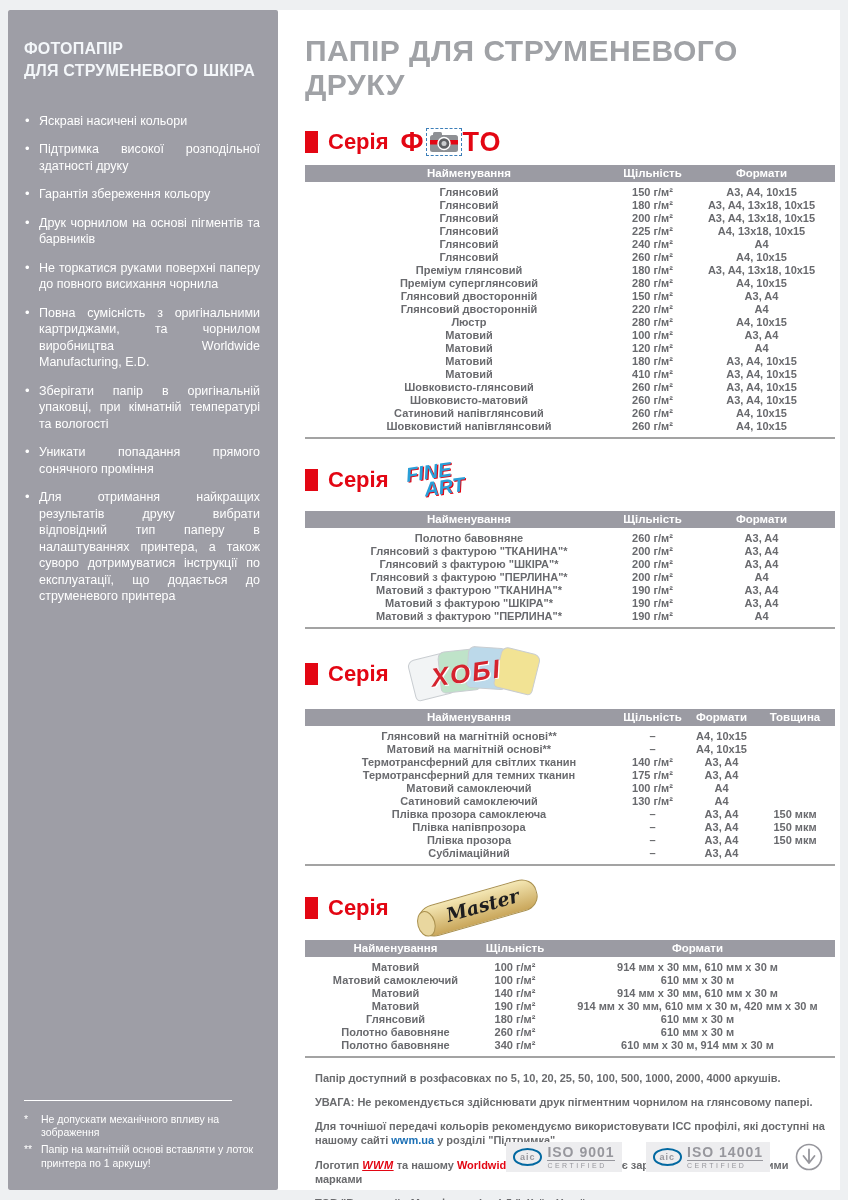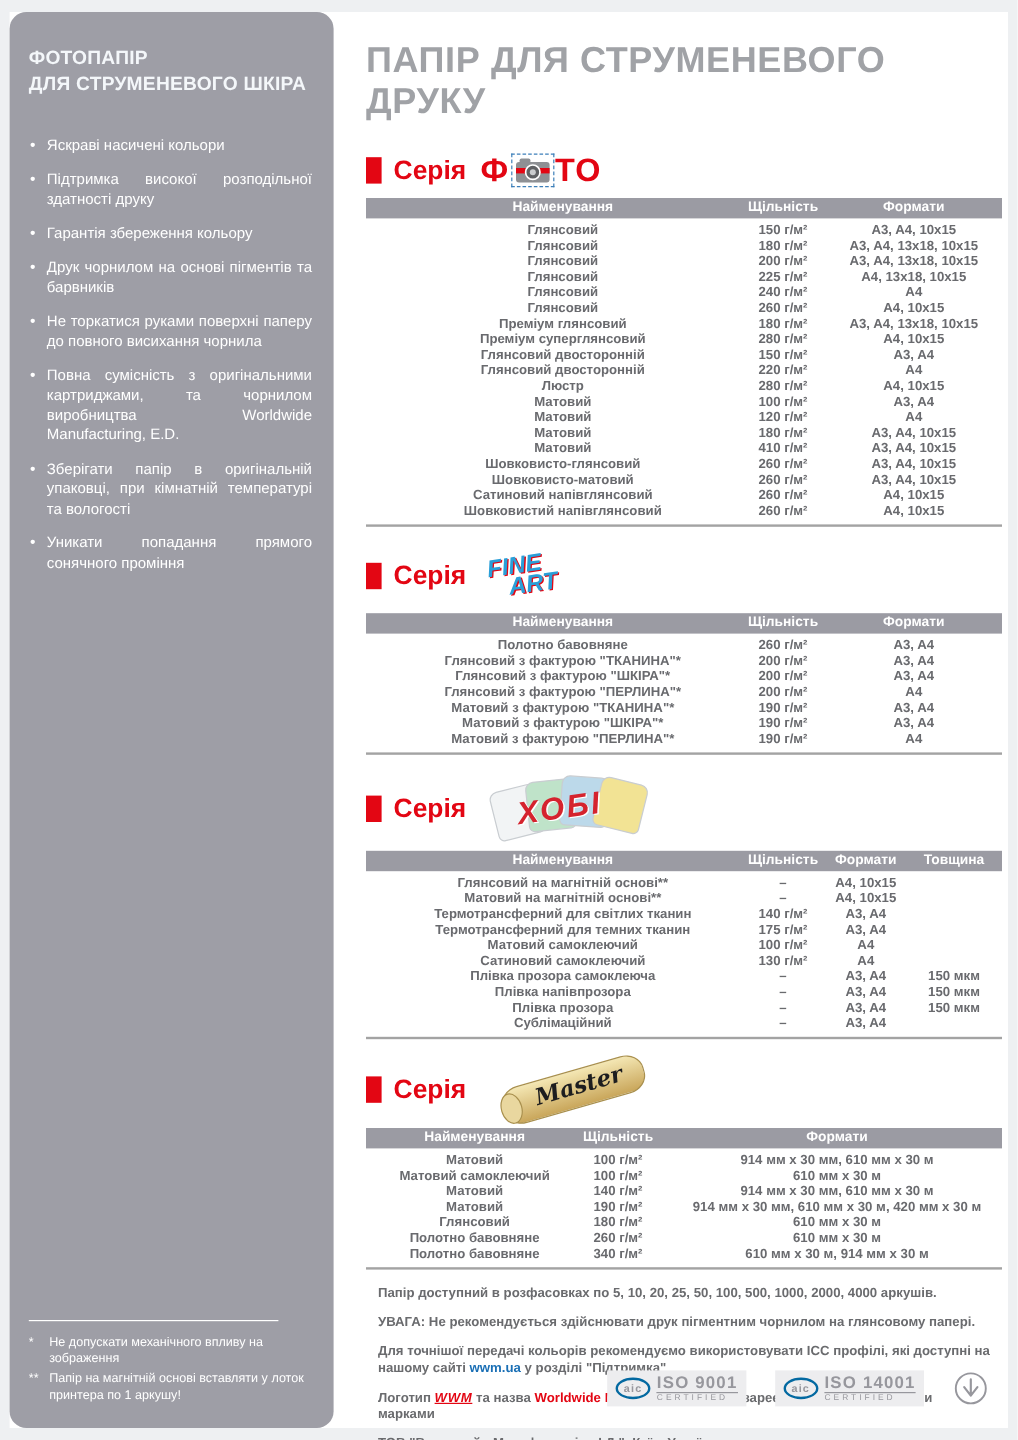--- a/index.html
+++ b/index.html
@@ -4,21 +4,21 @@
 <style>
   * { box-sizing: border-box; }
   html,body { margin:0; padding:0; }
   body {
     width:848px; height:1200px; background:#eef0f2; position:relative;
     font-family:"Liberation Sans","DejaVu Sans",sans-serif; overflow:hidden;
   }
   .page { position:absolute; left:8px; top:10px; width:832px; height:1180px; background:#ffffff; }
 
   
-  .sidebar { position:absolute; left:0; top:0; width:270px; height:100%; background:#9e9ea6; border-radius:14px; }
+  .sidebar { position:absolute; left:0; top:0; width:270px; height:100%; background:#9e9ea6; border-radius:2px; }
   .sidebar-inner { padding:28px 18px 0 16px; }
   .sb-title { color:#f4f7fa; font-size:16px; line-height:1.4; margin:0 0 30px; font-weight:bold; letter-spacing:.2px; }
   .sb-title span { display:block; }
   ul.bullets { list-style:none; margin:0; padding:0; color:#ffffff; font-size:12.5px; line-height:1.32; }
   ul.bullets li { position:relative; padding-left:15px; margin-bottom:12px; text-align:justify; }
   ul.bullets li::before { content:"\2022"; position:absolute; left:1px; top:-1px; font-size:13px; }
   .footnotes { position:absolute; left:16px; right:16px; bottom:16px; color:#ffffff; font-size:10.5px; line-height:1.32; }
   .footnotes .fn-hr { border:none; border-top:1px solid #ffffff; margin:0 0 12px; width:208px; }
   .fn-row { display:grid; grid-template-columns:17px 1fr; margin-bottom:3px; }
   .fn-marker { text-align:left; }
@@ -100,20 +100,21 @@
       </h2>
       <ul class="bullets">
           <li>Яскраві насичені кольори</li>
           <li>Підтримка високої розподільної здатності друку</li>
           <li>Гарантія збереження кольору</li>
           <li>Друк чорнилом на основі пігментів та барвників</li>
           <li>Не торкатися руками поверхні паперу до повного висихання чорнила</li>
           <li>Повна сумісність з оригінальними картриджами, та чорнилом виробництва Worldwide Manufacturing, E.D.</li>
           <li>Зберігати папір в оригінальній упаковці, при кімнатній температурі та вологості</li>
           <li>Уникати попадання прямого сонячного проміння</li>
+          <li>Для отримання найкращих результатів друку вибрати відповідний тип паперу в налаштуваннях принтера, а також суворо дотримуватися інструкції по експлуатації, що додається до струменевого принтера</li>
         </ul>
     </div>
     <div class="footnotes">
       <hr class="fn-hr">
       <div id="fn-rows">
           <div class="fn-row">
             <span class="fn-marker">*</span>
             <span>Не допускати механічного впливу на зображення</span>
           </div>
           <div class="fn-row">
@@ -438,21 +439,21 @@
           </div>
       </section>
 
       <div class="footer">
         <div class="para">
           <p>Папір доступний в розфасовках по 5, 10, 20, 25, 50, 100, 500, 1000, 2000, 4000 аркушів.</p>
           <p>УВАГА: Не рекомендується здійснювати друк пігментним чорнилом на глянсовому папері.</p>
           <p><span>Для точнішої передачі кольорів рекомендуємо використовувати ICC профілі, які доступні на нашому сайті </span><span class="link">wwm.ua</span><span> у розділі "Підтримка"</span></p>
         </div>
         <div class="para">
-          <p><span>Логотип </span><span class="wwm-logo">WWM</span><span> та назва </span><span class="red-text">Worldwide Manufacturing, E.D.</span><span> є зареєстрованими торговими марками</span></p>
+          <p><span>Логотип </span><span class="wwm-logo">WWM</span><span> та нашому </span><span class="red-text">Worldwide Manufacturing, E.D.</span><span> є зареєстрованими торговими марками</span></p>
           <p>ТОВ "Ворлдвайд Мануфакчурінг, І.Д.", Київ, Україна</p>
           <p>Розфасовано компанією ТОВ "Ворлдвайд Мануфакчурінг, І.Д."</p>
           <p><span>За додатковою інформацією звертатись на сайт </span><span class="link">wwm.ua</span></p>
         </div>
       </div>
     </div>
 
     <div class="iso-strip">
       <div class="iso-badge">
         <span class="aic">aic</span>

